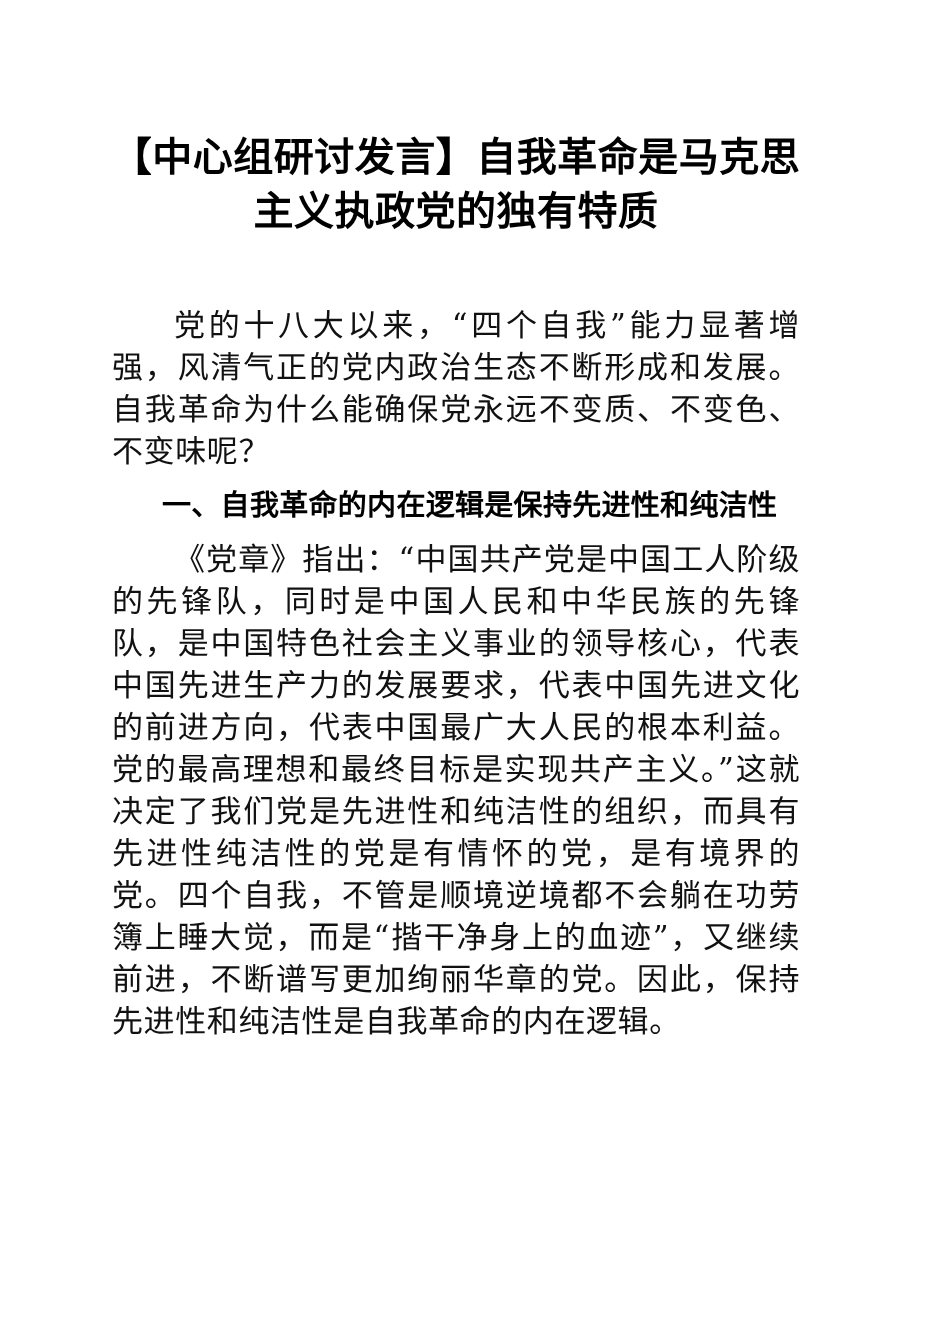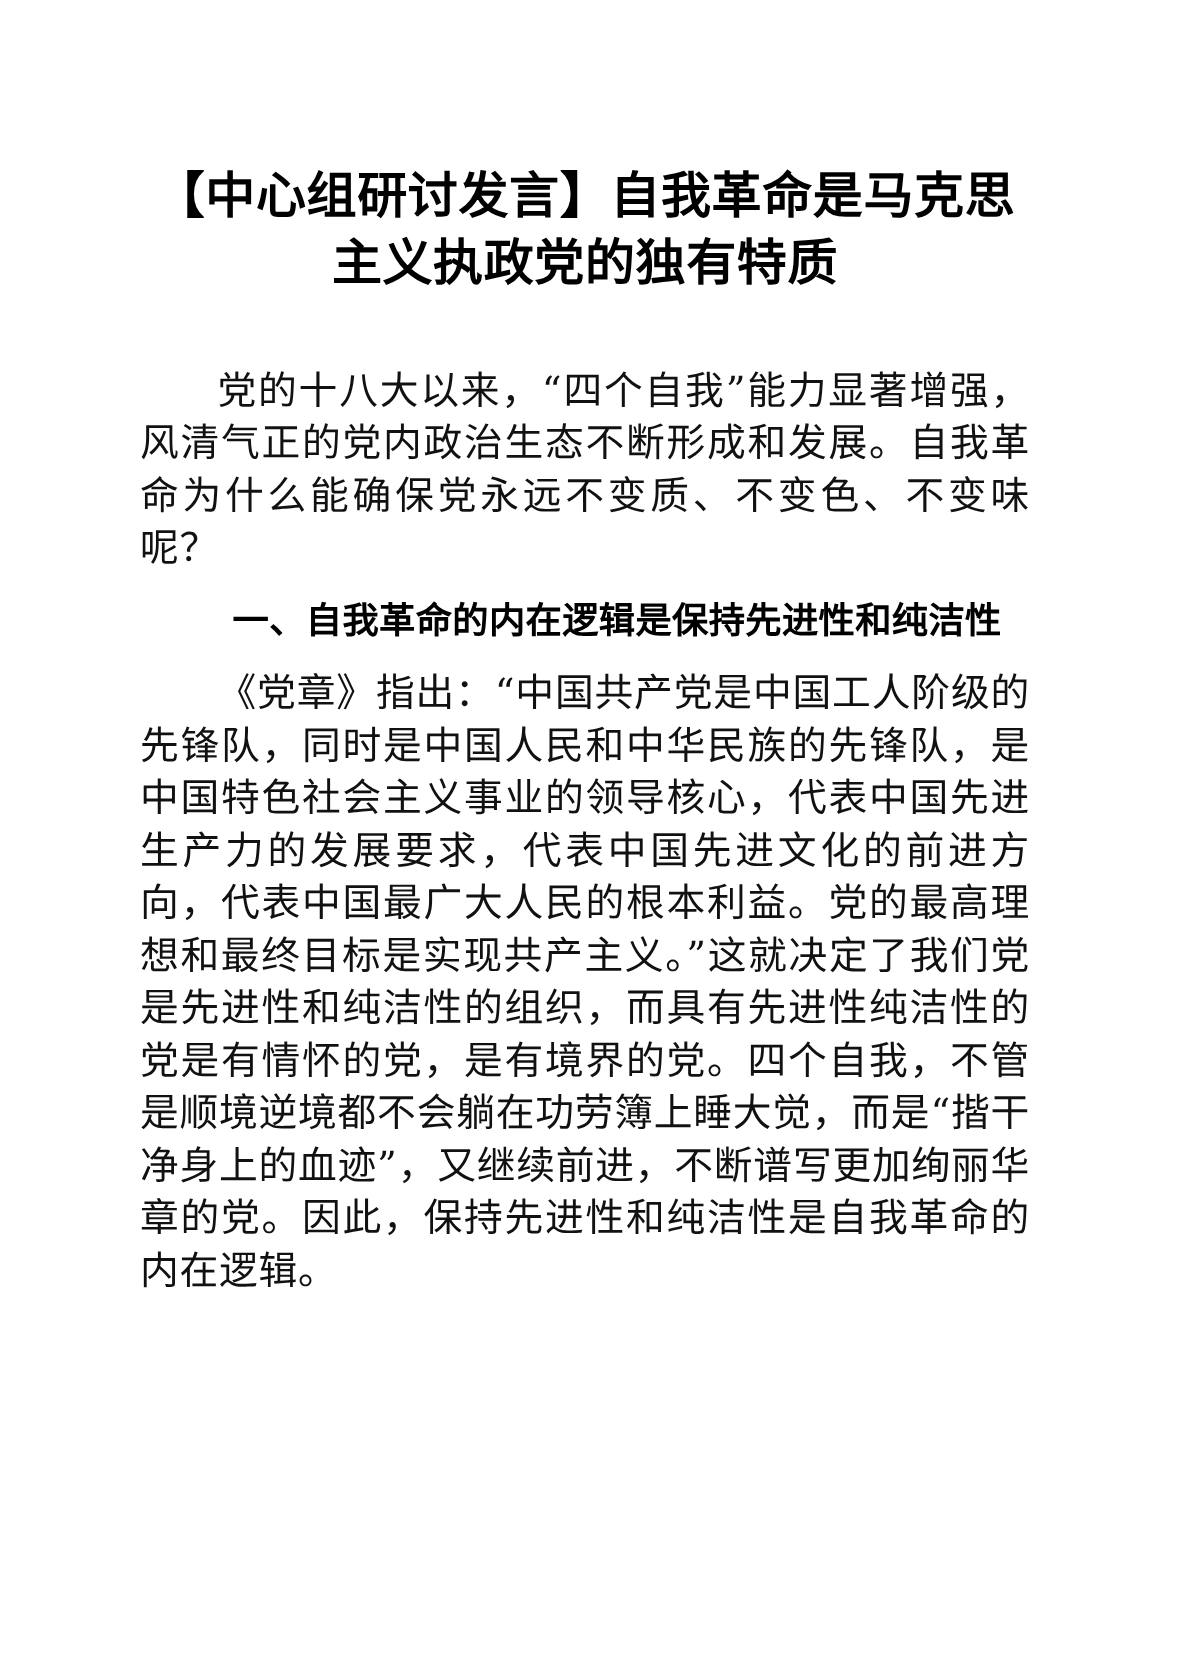--- a/index.html
+++ b/index.html
@@ -14,21 +14,21 @@
     width: 950px;
     height: 1344px;
     background: #ffffff;
     margin: 0 auto;
     overflow: hidden;
     box-sizing: border-box;
   }
 
   .content {
     position: absolute;
-    left: 112px;
+    left: 100px;
     top: 0;
     width: 712px;
   }
 
   
   .doc-title {
     font-family: "DejaVu Serif", "Liberation Serif", serif;
     font-weight: bold;
     font-size: 40px;
     line-height: 54px;
@@ -39,37 +39,37 @@
     padding-top: 130px;
     word-break: break-all;
   }
 
   
   .para {
     font-family: "DejaVu Serif", "Liberation Serif", serif;
     font-size: 31px;
     line-height: 42px;
     color: #111111;
-    margin: 0;
+    margin: 12px;
     text-align: justify;
     text-justify: inter-character;
     text-indent: 62px;
     word-break: break-all;
     letter-spacing: 0.6px;
     font-weight: 400;
   }
 
   
   .section-heading {
     font-family: "Liberation Sans", "DejaVu Sans", sans-serif;
     font-size: 29px;
     line-height: 42px;
     font-weight: bold;
     color: #000000;
-    margin: 16px;
+    margin: 4px;
     text-indent: 58px;
     letter-spacing: 0.3px;
     word-break: break-all;
   }
 
   .gap-after-title { height: 54px; }
 </style>
 </head>
 <body>
 

